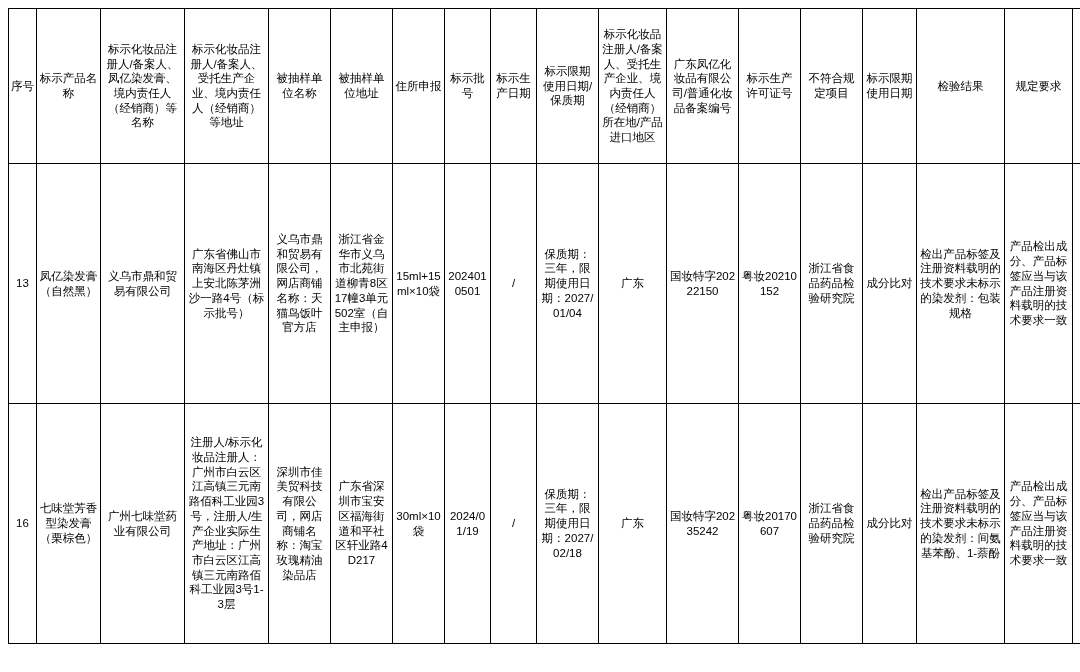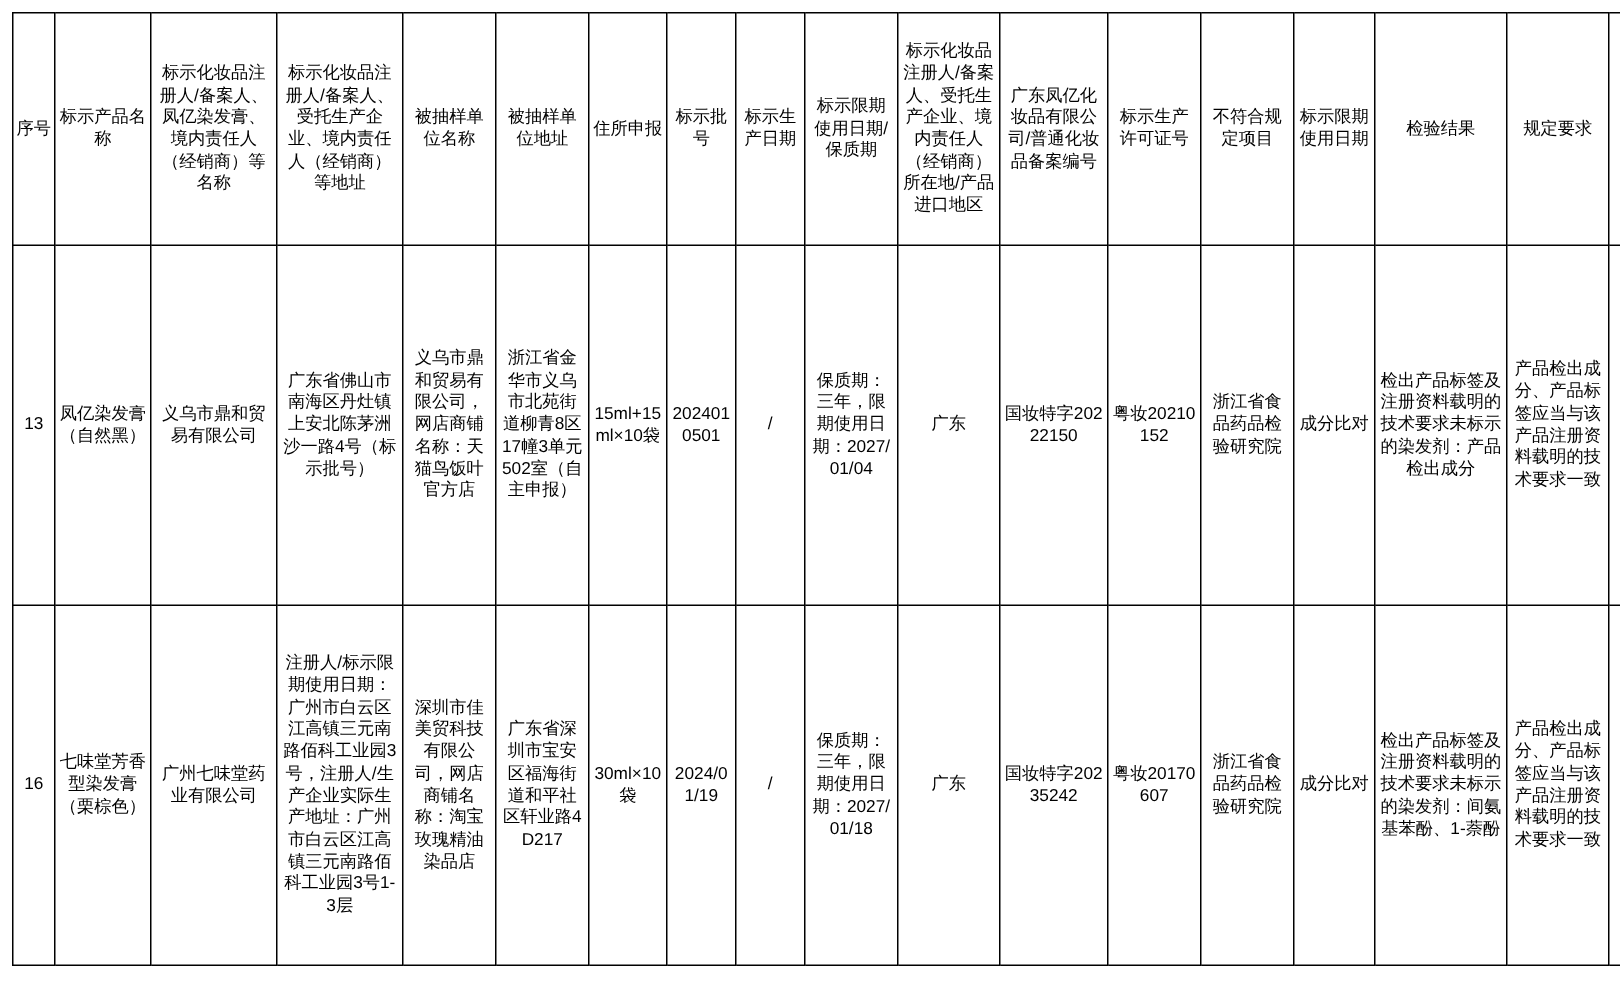--- a/index.html
+++ b/index.html
@@ -124,35 +124,35 @@
         <td>浙江省金华市义乌市北苑街道柳青8区17幢3单元502室（自主申报）</td>
         <td>15ml+15ml×10袋</td>
         <td>2024010501</td>
         <td>/</td>
         <td>保质期：三年，限期使用日期：2027/01/04</td>
         <td>广东</td>
         <td>国妆特字20222150</td>
         <td>粤妆20210152</td>
         <td>浙江省食品药品检验研究院</td>
         <td>成分比对</td>
-        <td>检出产品标签及注册资料载明的技术要求未标示的染发剂：产品检出成分</td>
+        <td>检出产品标签及注册资料载明的技术要求未标示的染发剂：包装规格</td>
         <td>产品检出成分、产品标签应当与该产品注册资料载明的技术要求一致</td>
         <td>/</td>
       </tr>
       <tr class="data-row">
         <td>16</td>
         <td>七味堂芳香型染发膏（栗棕色）</td>
         <td>广州七味堂药业有限公司</td>
-        <td>注册人/标示限期使用日期：广州市白云区江高镇三元南路佰科工业园3号，注册人/生产企业实际生产地址：广州市白云区江高镇三元南路佰科工业园3号1-3层</td>
+        <td>注册人/标示化妆品注册人：广州市白云区江高镇三元南路佰科工业园3号，注册人/生产企业实际生产地址：广州市白云区江高镇三元南路佰科工业园3号1-3层</td>
         <td>深圳市佳美贸科技有限公司，网店商铺名称：淘宝玫瑰精油染品店</td>
         <td>广东省深圳市宝安区福海街道和平社区轩业路4D217</td>
         <td>30ml×10袋</td>
         <td>2024/01/19</td>
         <td>/</td>
-        <td>保质期：三年，限期使用日期：2027/01/18</td>
+        <td>保质期：三年，限期使用日期：2027/02/18</td>
         <td>广东</td>
         <td>国妆特字20235242</td>
         <td>粤妆20170607</td>
         <td>浙江省食品药品检验研究院</td>
         <td>成分比对</td>
         <td>检出产品标签及注册资料载明的技术要求未标示的染发剂：间氨基苯酚、1-萘酚</td>
         <td>产品检出成分、产品标签应当与该产品注册资料载明的技术要求一致</td>
         <td>/</td>
       </tr>
     </tbody>

